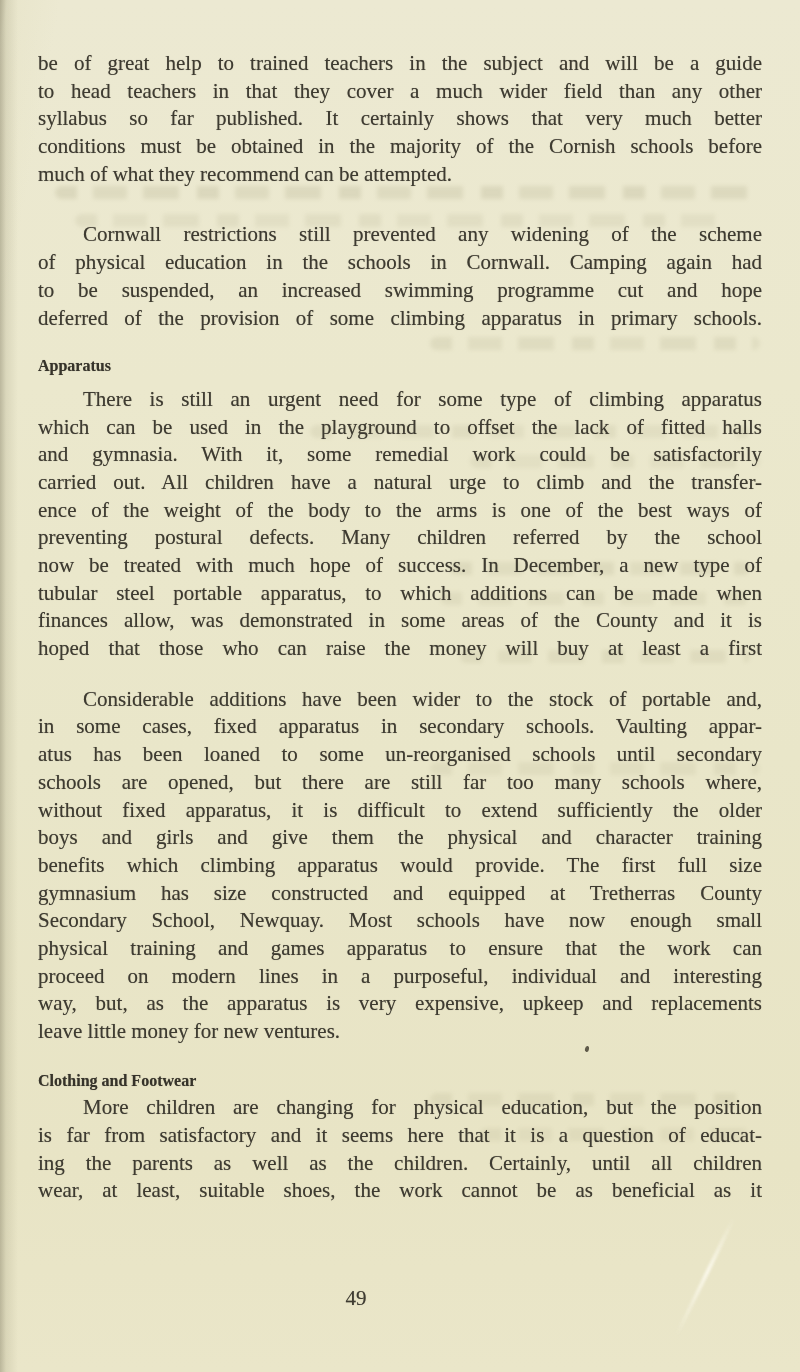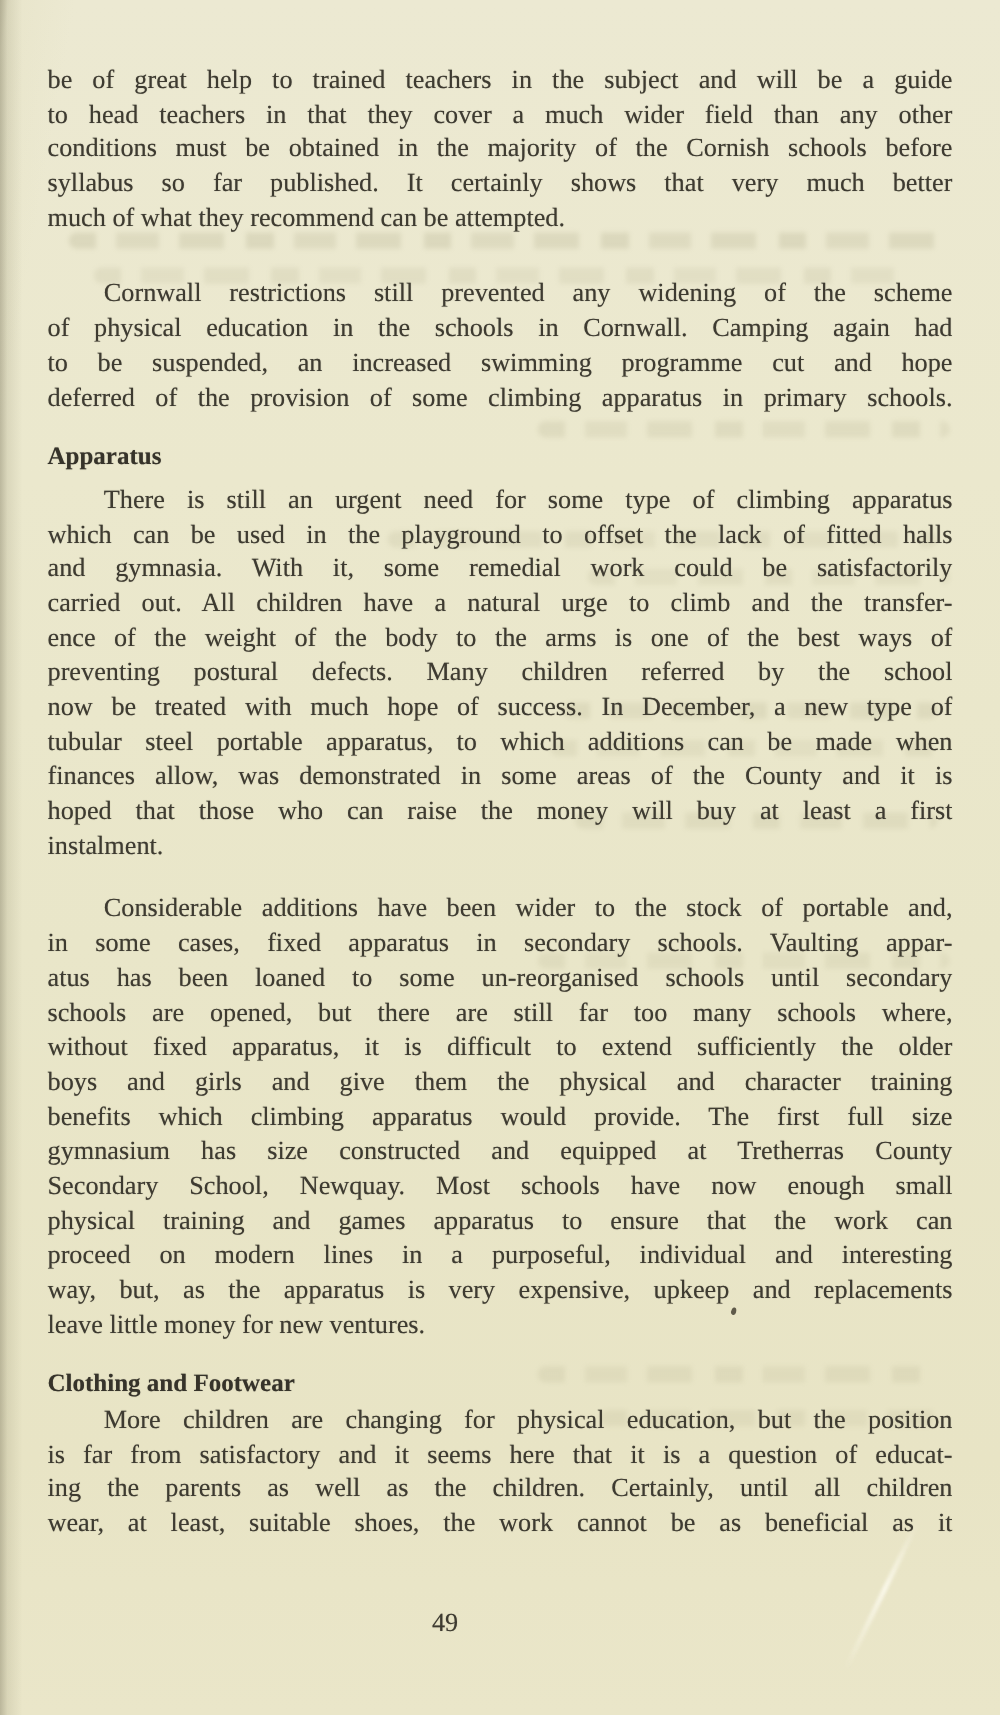--- a/index.html
+++ b/index.html
@@ -76,21 +76,21 @@
     height: 27.7px;
     overflow: hidden;
   }
   .line.short-last {
     text-align: center;
     text-align-last: left;
   }
   .paragraph.indented .line:first-child { text-indent: 45px; }
   .heading {
     font-weight: bold;
-    font-size: 20px;
+    font-size: 16px;
     line-height: 27.7px;
     color: #36332a;
   }
   
   [data-name="paragraph-2"]     { margin-top: 33px; }
   [data-name="heading-apparatus"] { margin-top: 20px; margin-bottom: 6px; }
   [data-name="paragraph-4"]     { margin-top: 23px; }
   [data-name="heading-clothing"] { margin-top: 21px; margin-bottom: 0; }
   .page-number {
     position: absolute;
@@ -120,43 +120,42 @@
 <div class="ghost" style="left:430px; top:1093px; width:320px; opacity:.26;" data-name="show-through-ghost"></div>
 <div class="ghost" style="left:480px; top:1128px; width:270px; opacity:.24;" data-name="show-through-ghost"></div>
 
 <div class="crease" data-name="paper-crease"></div>
 <div class="speck" data-name="ink-speck"></div>
 
 <div class="text-block" data-name="page-text">
     <div data-name="paragraph-1" class="paragraph">
       <div class="line" data-name="text-line">be of great help to trained teachers in the subject and will be a guide</div>
       <div class="line" data-name="text-line">to head teachers in that they cover a much wider field than any other</div>
+      <div class="line" data-name="text-line">syllabus so far published.  It certainly shows that very much better</div>
       <div class="line" data-name="text-line">conditions must be obtained in the majority of the Cornish schools before</div>
-      <div class="line" data-name="text-line">syllabus so far published.  It certainly shows that very much better</div>
       <div class="line short-last" data-name="text-line">much of what they recommend can be attempted.</div>
     </div>
     <div data-name="paragraph-2" class="paragraph indented">
       <div class="line" data-name="text-line">Cornwall restrictions still prevented any widening of the scheme</div>
       <div class="line" data-name="text-line">of physical education in the schools in Cornwall.  Camping again had</div>
       <div class="line" data-name="text-line">to be suspended, an increased swimming programme cut and hope</div>
       <div class="line" data-name="text-line">deferred of the provision of some climbing apparatus in primary schools.</div>
     </div>
     <div data-name="heading-apparatus" class="heading">Apparatus</div>
     <div data-name="paragraph-3" class="paragraph indented">
       <div class="line" data-name="text-line">There is still an urgent need for some type of climbing apparatus</div>
       <div class="line" data-name="text-line">which can be used in the playground to offset the lack of fitted halls</div>
       <div class="line" data-name="text-line">and gymnasia.  With it, some remedial work could be satisfactorily</div>
       <div class="line" data-name="text-line">carried out.  All children have a natural urge to climb and the transfer-</div>
       <div class="line" data-name="text-line">ence of the weight of the body to the arms is one of the best ways of</div>
       <div class="line" data-name="text-line">preventing postural defects.  Many children referred by the school</div>
       <div class="line" data-name="text-line">now be treated with much hope of success.  In December, a new type of</div>
       <div class="line" data-name="text-line">tubular steel portable apparatus, to which additions can be made when</div>
       <div class="line" data-name="text-line">finances allow, was demonstrated in some areas of the County and it is</div>
       <div class="line" data-name="text-line">hoped that those who can raise the money will buy at least a first</div>
-      <div class="line short-last" data-name="text-line">instalment.</div>
     </div>
     <div data-name="paragraph-4" class="paragraph indented">
       <div class="line" data-name="text-line">Considerable additions have been wider to the stock of portable and,</div>
       <div class="line" data-name="text-line">in some cases, fixed apparatus in secondary schools.  Vaulting appar-</div>
       <div class="line" data-name="text-line">atus has been loaned to some un-reorganised schools until secondary</div>
       <div class="line" data-name="text-line">schools are opened, but there are still far too many schools where,</div>
       <div class="line" data-name="text-line">without fixed apparatus, it is difficult to extend sufficiently the older</div>
       <div class="line" data-name="text-line">boys and girls and give them the physical and character training</div>
       <div class="line" data-name="text-line">benefits which climbing apparatus would provide.  The first full size</div>
       <div class="line" data-name="text-line">gymnasium has size constructed and equipped at Tretherras County</div>

